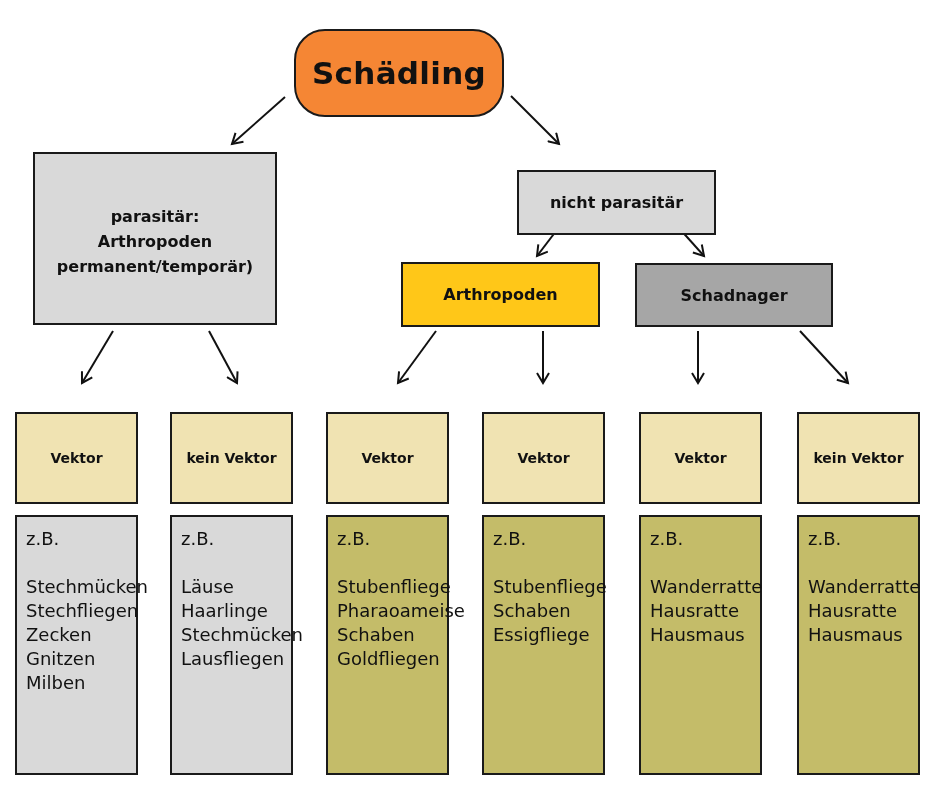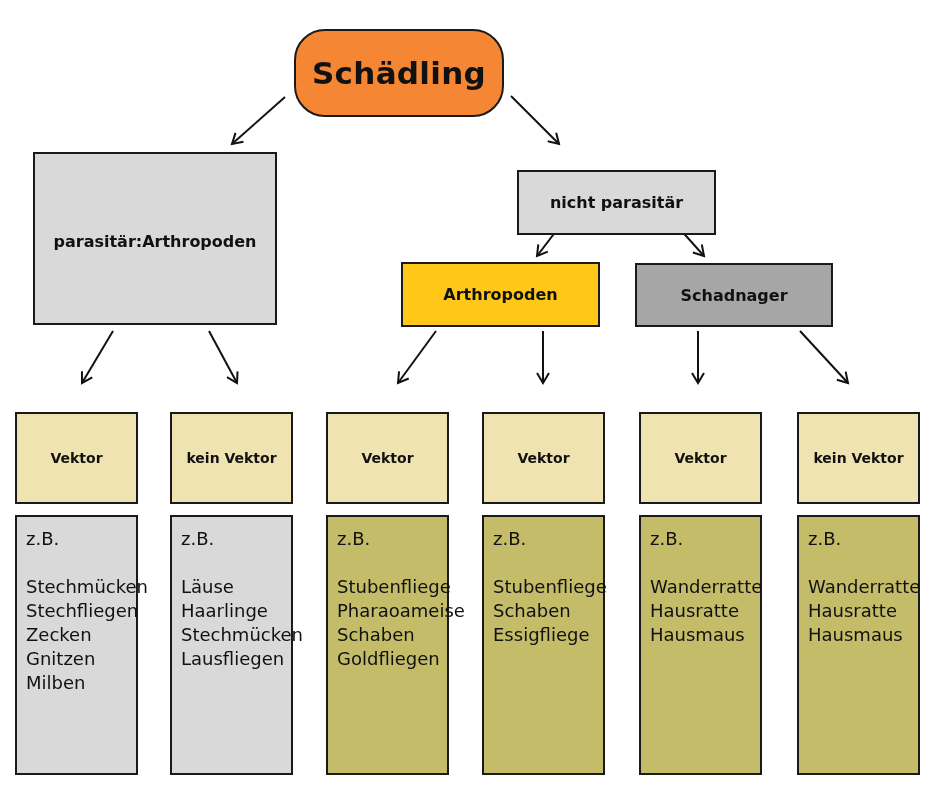--- a/index.html
+++ b/index.html
@@ -2,21 +2,21 @@
 <html><head>
 <meta charset="utf-8">
 <style>
   html, body { margin: 0; padding: 0; background: #ffffff; }
   body { width: 940px; height: 790px; position: relative; overflow: hidden;
          font-family: "DejaVu Sans", "Liberation Sans", sans-serif; color: #111; }
   .box { position: absolute; box-sizing: border-box; border: 2px solid #1a1a1a;
          display: flex; align-items: center; justify-content: center; text-align: center;
          font-weight: bold; }
   .root { left: 294px; top: 29px; width: 210px; height: 88px; background: #F58634; font-size: 31px; letter-spacing: 0.3px; border-radius: 31px; }
-  .para { left: 33px; top: 152px; width: 244px; height: 173px; background: #D9D9D9; font-size: 16px; line-height: 25px; flex-direction: row; padding-top: 6px; }
+  .para { left: 33px; top: 152px; width: 244px; height: 173px; background: #D9D9D9; font-size: 16px; line-height: 25px; flex-direction: column; padding-top: 6px; }
   .nonpara { left: 517px; top: 150px; width: 199px; height: 65px; background: #D9D9D9; font-size: 16px; margin-top: 20px; }
   .arthro { left: 401px; top: 262px; width: 199px; height: 65px; background: #FFC718; font-size: 16px; }
   .schad { left: 635px; top: 263px; width: 198px; height: 64px; background: #A6A6A6; font-size: 16px; }
   .vek { top: 412px; width: 123px; height: 92px; background: #F0E3B2; font-size: 14px; }
   .ex { position: absolute; box-sizing: border-box; border: 2px solid #1a1a1a; top: 515px; width: 123px; height: 260px;
         font-size: 18px; line-height: 24px; padding: 10px 0 0 9px; font-weight: normal; white-space: nowrap; }
   .ex.gray { background: #D9D9D9; }
   .ex.olive { background: #C4BC69; }
   .ex .zb { display: block; margin-bottom: 24px; }
   .ex .item { display: block; }
@@ -46,20 +46,21 @@
   <line x1="800" y1="331" x2="848" y2="383" stroke="#111" stroke-width="2" marker-end="url(#ah)"></line>
 </svg>
 
 <div class="box root" style="background: rgb(245, 134, 52);">
   <span>Schädling</span>
 </div>
 
 <div class="box para" style="background: rgb(217, 217, 217);">
   <span class="label-line">parasitär:</span>
   <span class="label-line">Arthropoden</span>
+  <span class="label-line">permanent/temporär)</span>
 </div>
 
 <div class="box nonpara" style="background: rgb(217, 217, 217);">
   <span>nicht parasitär</span>
 </div>
 
 <div class="box arthro" style="background: rgb(255, 199, 24);">
   <span>Arthropoden</span>
 </div>
 

